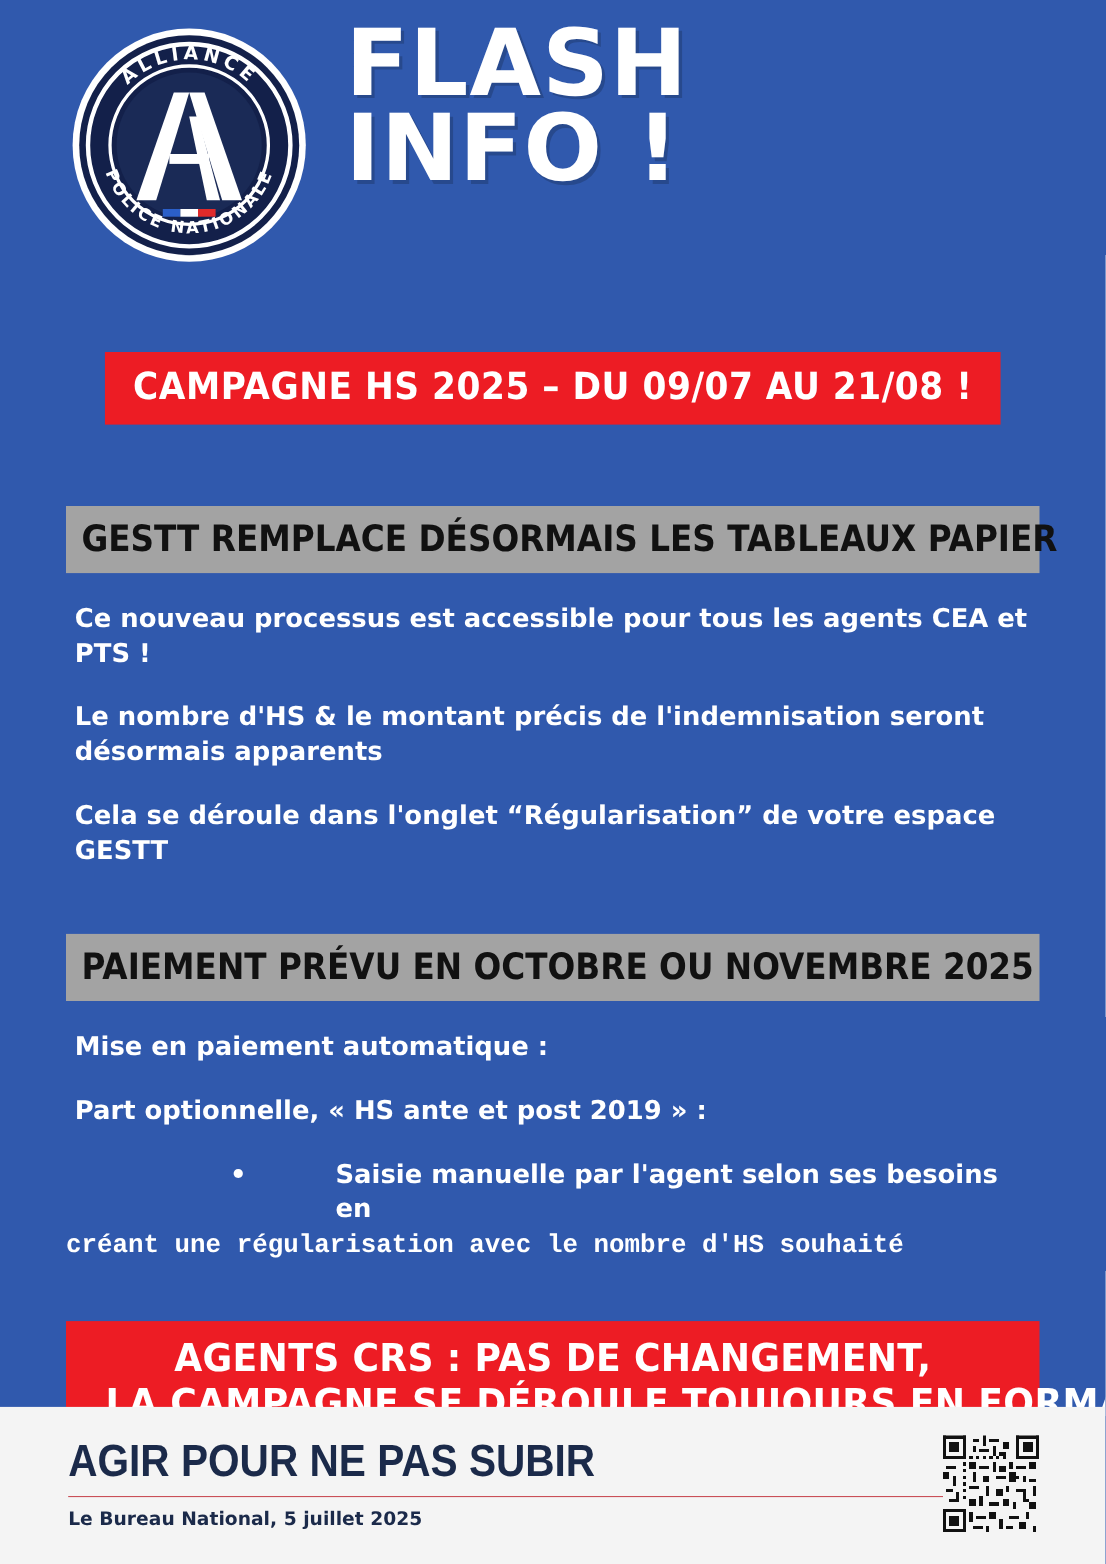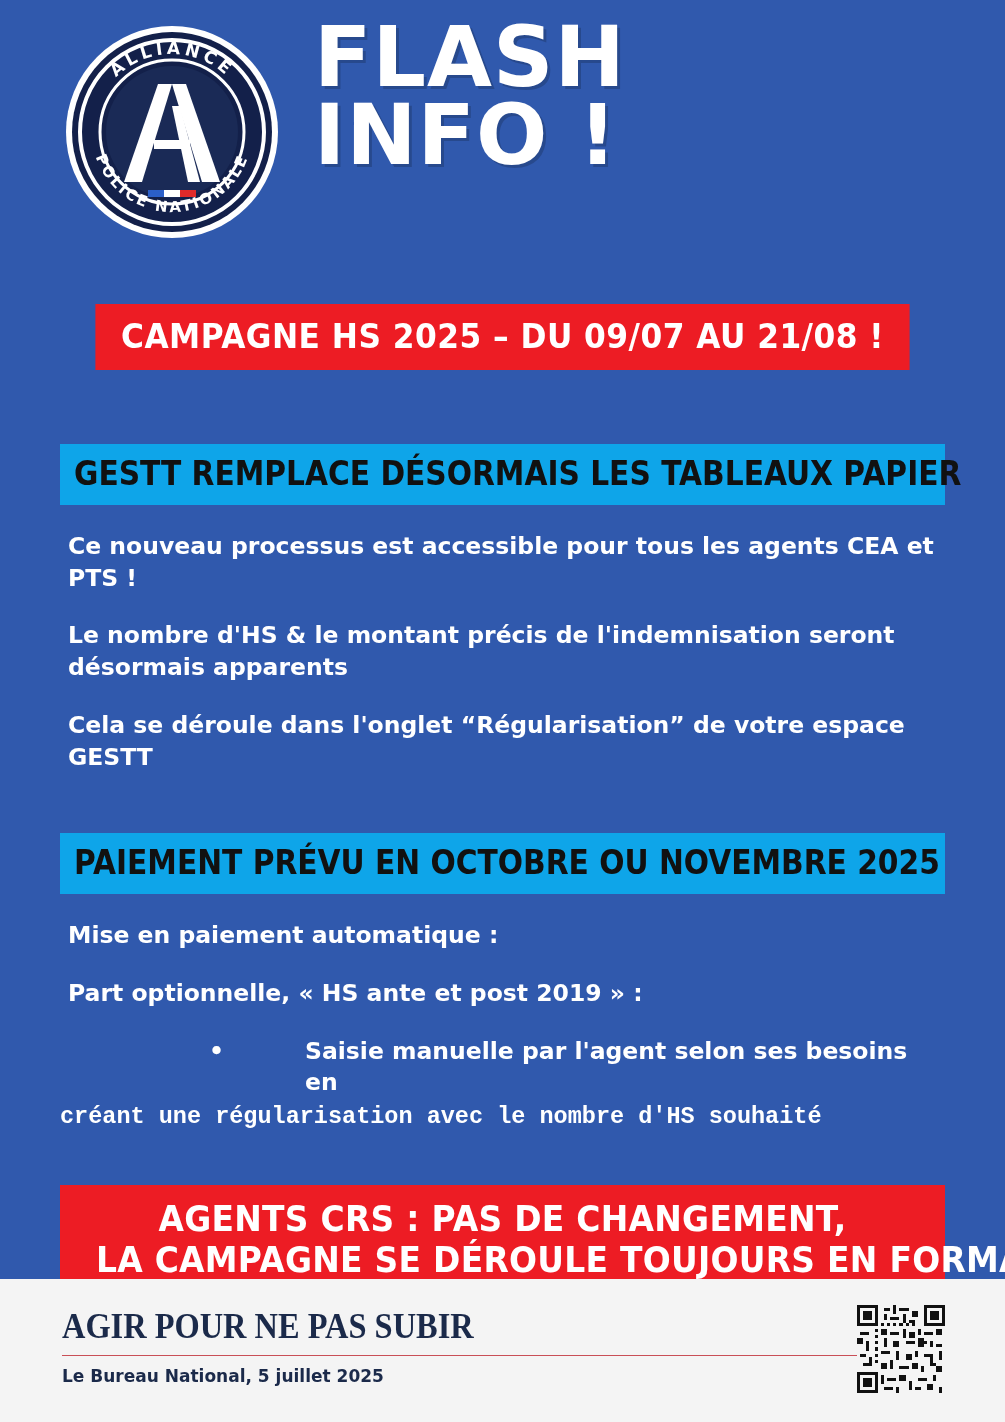--- a/index.html
+++ b/index.html
@@ -59,26 +59,26 @@
     color: #ffffff;
     text-align: center;
     font-family: "DejaVu Sans", sans-serif;
     font-weight: bold;
     font-size: 34px;
     letter-spacing: 0.5px;
     padding: 12px 6px 14px 6px;
     transform: scaleX(0.92);
     transform-origin: center;
   }
-  .red-banner-wrap { margin-top: 22px; }
+  .red-banner-wrap { margin-top: 38px; }
 
   
   .section-head {
     margin: 0 60px;
-    background: #0ea5e9;
+    background: #a3a3a3;
     color: #111111;
     font-family: "DejaVu Sans", sans-serif;
     font-weight: bold;
     font-size: 33px;
     letter-spacing: 0px;
     padding: 10px 0 12px 14px;
   }
   .section-head span {
     display: inline-block;
     transform: scaleX(0.9);
@@ -138,23 +138,23 @@
     background: #f4f4f4;
     box-sizing: border-box;
   }
   .footer-inner {
     position: relative;
     height: 100%;
     padding: 26px 60px 0 62px;
   }
   .slogan {
     color: #1b2a4a;
-    font-family: Liberation Serif, serif;
-    font-weight: bold;
-    font-size: 36px;
+    font-family: Liberation Sans, sans-serif;
+    font-weight: bold;
+    font-size: 41px;
     letter-spacing: 0px;
   }
   .slogan span {
     display: inline-block;
     transform: scaleX(0.9);
     transform-origin: left center;
   }
   .footer-rule {
     margin-top: 8px;
     width: 820px;

